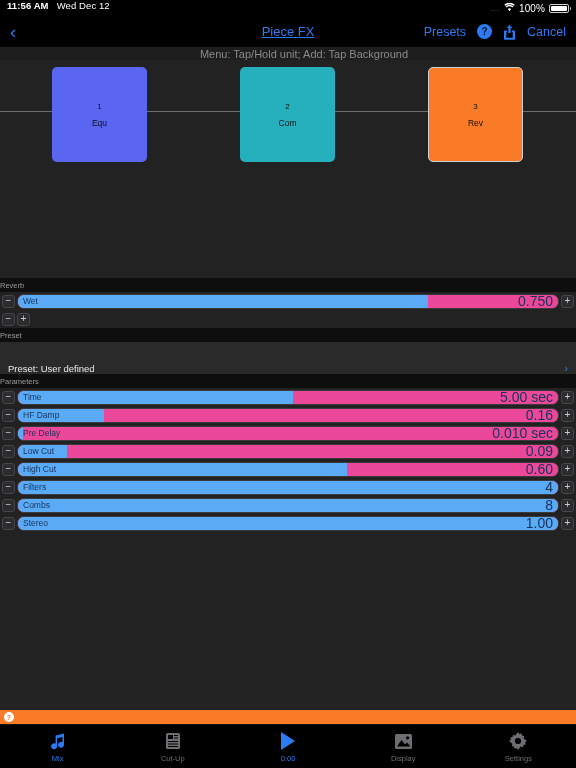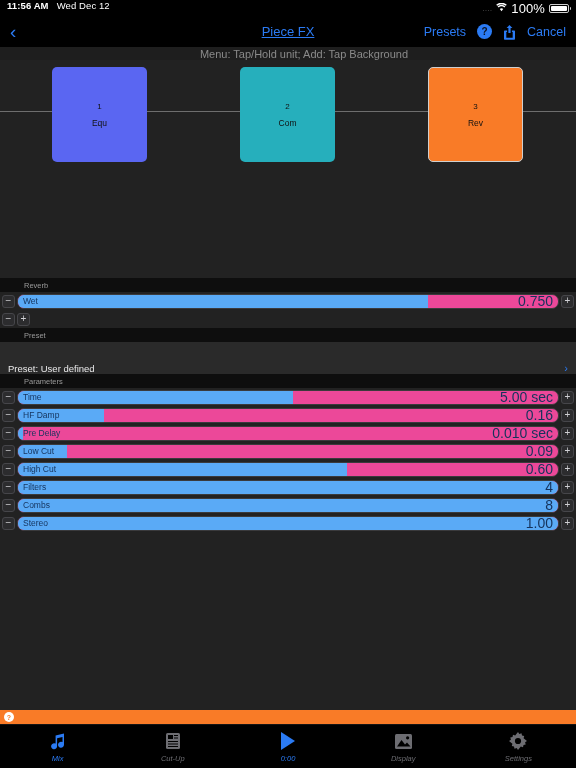--- a/index.html
+++ b/index.html
@@ -16,21 +16,21 @@
   .statusbar {
     height: 16px; background: #000; color: #fff;
     display: flex; font-size: 9.5px;
     padding: 0 7px; letter-spacing: .1px;
   }
   .sb-time { font-weight: 600; }
   .sb-date { margin-left: 8px; font-weight: 500; }
   .sb-right { margin-left: auto; display: flex; align-items: center; gap: 4px; }
   .sb-dots { color: #6b6b6b; font-size: 7px; letter-spacing: .5px; }
   .sb-wifi { display: inline-block; }
-  .sb-pct { font-weight: 500; font-size: 13px; }
+  .sb-pct { font-weight: 500; font-size: 10px; }
   .sb-batt {
     width: 20px; height: 9px; border: 1px solid #cfcfcf; border-radius: 2px;
     position: relative; display: inline-block;
   }
   .sb-batt::after {
     content: ""; position: absolute; right: -3px; top: 2.5px;
     width: 1.5px; height: 3px; background: #cfcfcf; border-radius: 0 1px 1px 0;
   }
   .sb-batt i { position: absolute; left: 1px; top: 1px; bottom: 1px; right: 1px; background: #fff; border-radius: 1px; display:block;}
 
@@ -74,21 +74,21 @@
     color: #111; font-size: 8.5px; cursor: pointer;
   }
   .fx-unit.selected { border: 1.5px solid #cfcfcf; }
   .fx-num { font-size: 8px; }
   .fx-name { font-size: 8.5px; }
 
   
   .params { position: absolute; left: 0; right: 0; top: 278px; bottom: 58px; background: #222222; }
   .section-head {
     height: 14px; background: #0e0e0e; color: #9a9a9a;
-    font-size: 7.5px; display: flex; align-items: center; padding-left: 24px;
+    font-size: 7.5px; display: flex; align-items: center; padding-left: 0;
   }
   .prow {
     height: 18px; display: flex; align-items: center;
     padding: 0 2px; background: #222222; gap: 2px;
   }
   .stepper {
     width: 13px; height: 13px; flex: 0 0 13px; border-radius: 3px;
     background: #2c2c2e; border: 1px solid #46464a;
     display: flex; align-items: center; justify-content: center;
     color: #d0d0d4; font-size: 10px; line-height: 1; cursor: pointer;
@@ -128,21 +128,20 @@
   
   .tabbar {
     position: absolute; left: 0; right: 0; bottom: 0; height: 44px;
     background: #000; display: flex; align-items: center;
     border-top: 1px solid #141414;
   }
   .tab {
     flex: 1 1 0; display: flex; flex-direction: column;
     align-items: center; justify-content: center; gap: 2px; cursor: pointer;
     color: #6d6d72;
-    font-style: italic;
   }
   .tab.active { color: #2b7bf4; }
   .tab .ticon { height: 22px; display: flex; align-items: center; justify-content: center; }
   .tab .tlabel { font-size: 7.5px; }
 </style>
 </head>
 <body>
 
 <div id="app">
 

